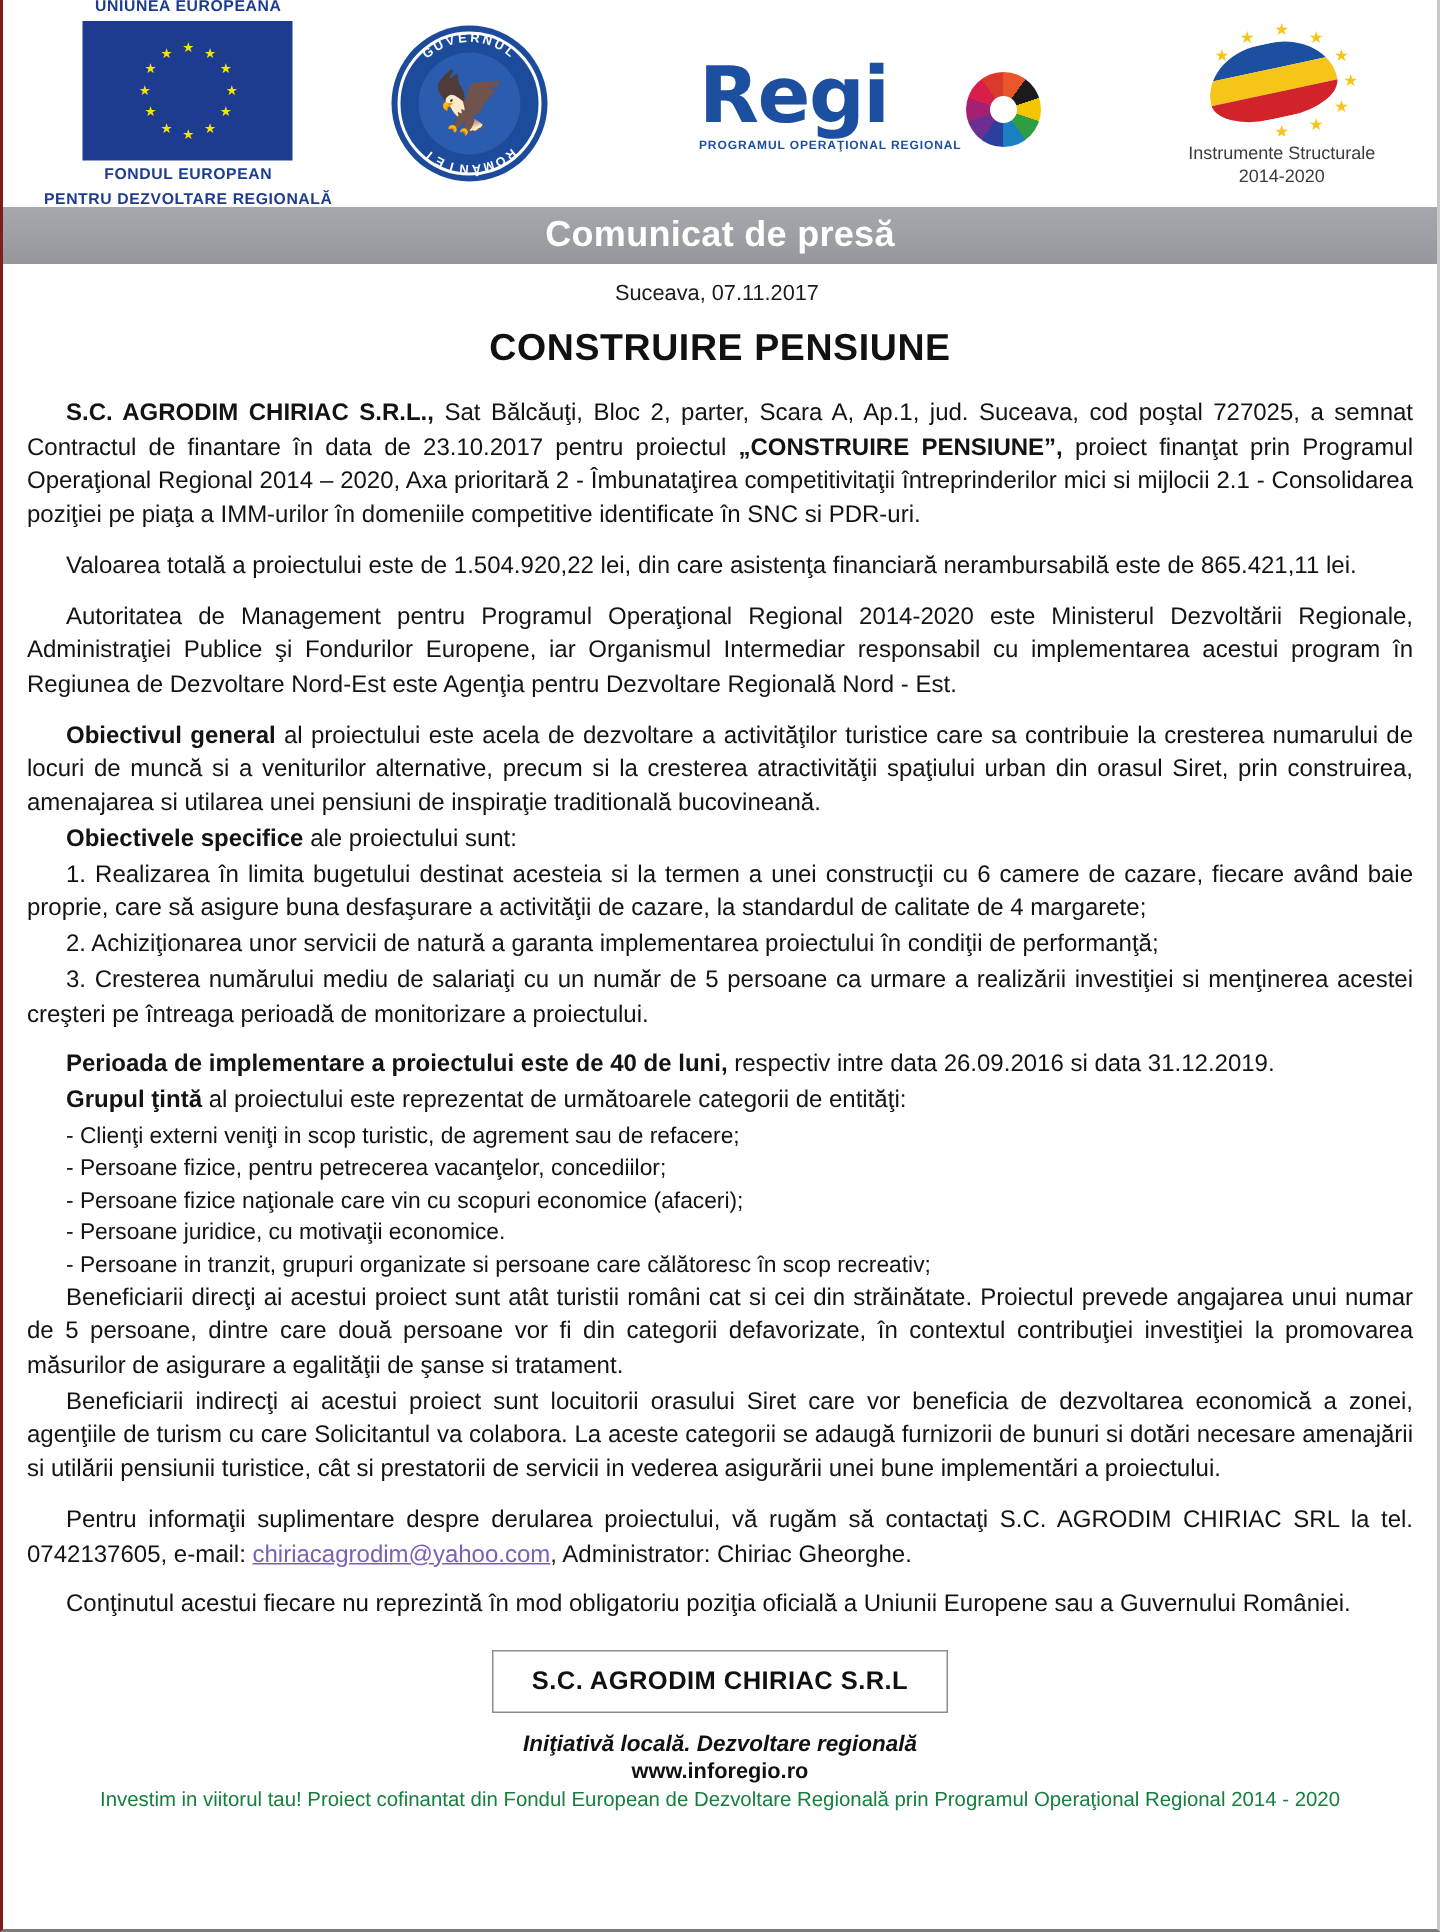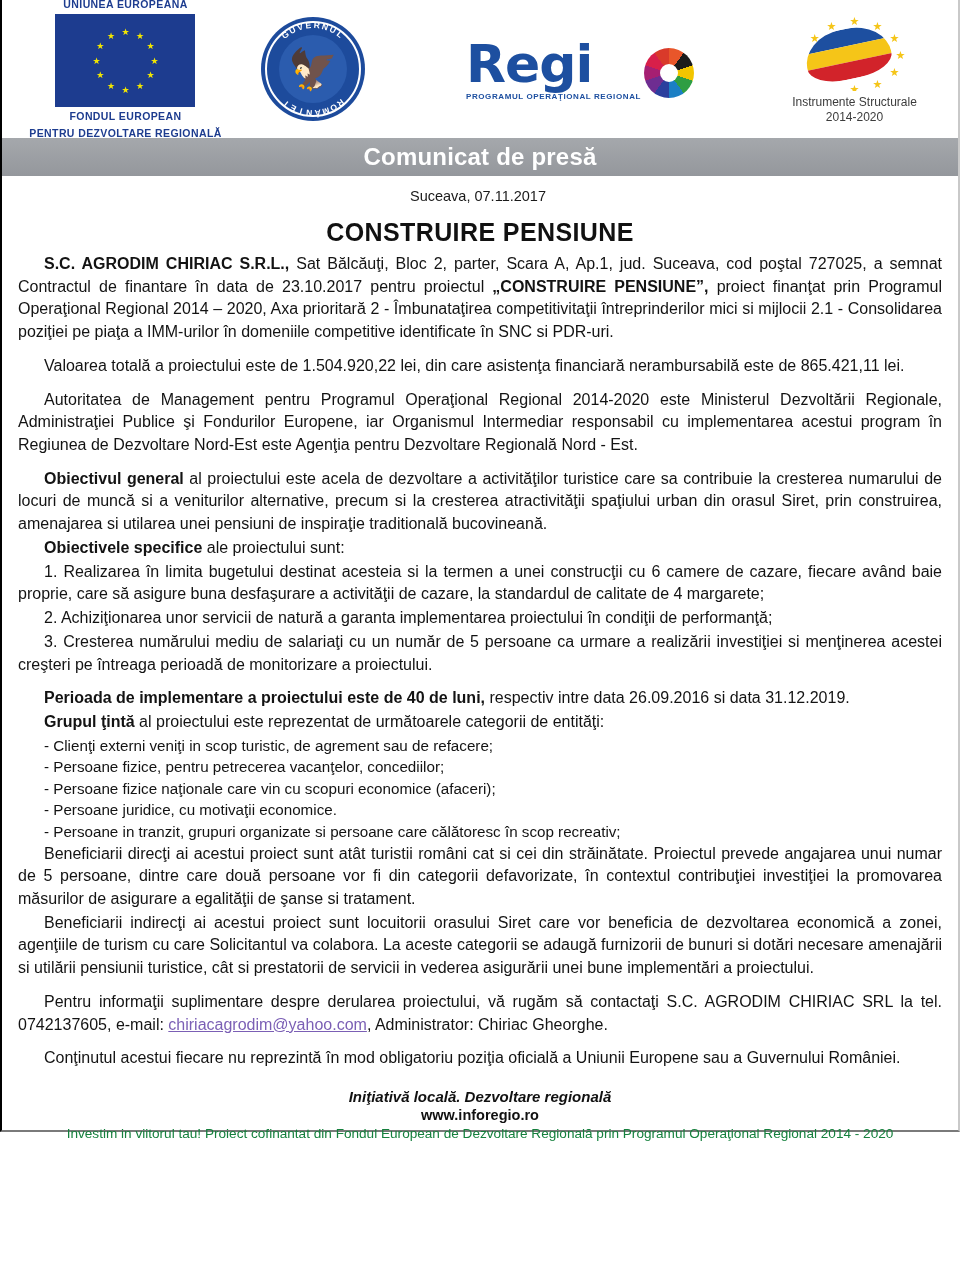--- a/index.html
+++ b/index.html
@@ -8,23 +8,23 @@
     background: #ffffff;
   }
   body {
     width: 960px; height: 1288px;
     font-family: "Liberation Sans", sans-serif;
     color: #111;
     overflow: hidden;
   }
   .page {
     position: relative;
-    width: 960px; height: 1132px;
+    width: 960px; height: 1288px;
     background: #fff;
-    border-left: 2px solid #000000;
+    border-left: 2px solid #7f1d1d;
     border-right: 2px solid #c9c9c9;
     border-bottom: 2px solid #7a7a7a;
   }
 
   
   .logo-strip {
     display: flex;
     align-items: center;
     height: 138px;
     padding: 0 16px;
@@ -180,21 +180,21 @@
     text-align: center;
     font-size: 14.5px;
     color: #1a1a1a;
     margin: 4px 4px 14px 0;
   }
   .doc-title {
     text-align: center;
     font-size: 25px;
     font-weight: bold;
     letter-spacing: .4px;
-    margin: 0 0 6px 0;
+    margin: 0 0 18px 0;
     color: #111;
   }
   p.para {
     margin: 0 0 1px 0;
     font-size: 16px;
     line-height: 1.42;
     text-align: justify;
     text-indent: 26px;
     color: #131313;
   }
@@ -366,19 +366,20 @@
 
     <p class="para">Beneficiarii direcţi ai acestui proiect sunt atât turistii români cat si cei din străinătate. Proiectul prevede angajarea unui numar de 5 persoane, dintre care două persoane vor fi din categorii defavorizate, în contextul contribuţiei investiţiei la promovarea măsurilor de asigurare a egalităţii de şanse si tratament.</p>
 
     <p class="para">Beneficiarii indirecţi ai acestui proiect sunt locuitorii orasului Siret care vor beneficia de dezvoltarea economică a zonei, agenţiile de turism cu care Solicitantul va colabora. La aceste categorii se adaugă furnizorii de bunuri si dotări necesare amenajării si utilării pensiunii turistice, cât si prestatorii de servicii in vederea asigurării unei bune implementări a proiectului.</p>
 
     <p class="para gap"><span>Pentru informaţii suplimentare despre derularea proiectului, vă rugăm să contactaţi S.C. AGRODIM CHIRIAC SRL la tel. 0742137605, e-mail: </span><a class="mail" href="#">chiriacagrodim@yahoo.com</a><span>, Administrator: Chiriac Gheorghe.</span></p>
 
     <p class="para gap">Conţinutul acestui fiecare nu reprezintă în mod obligatoriu poziţia oficială a Uniunii Europene sau a Guvernului României.</p>
 
     <div class="footer">
+      <div class="company-box">S.C. AGRODIM CHIRIAC S.R.L</div>
       <div class="tagline">Iniţiativă locală. Dezvoltare regională</div>
       <div class="weburl">www.inforegio.ro</div>
       <div class="bottom-line">Investim in viitorul tau! Proiect cofinantat din Fondul European de Dezvoltare Regională prin Programul Operaţional Regional 2014 - 2020</div>
     </div>
 
   </div>
 </div>
 
 </body></html>

